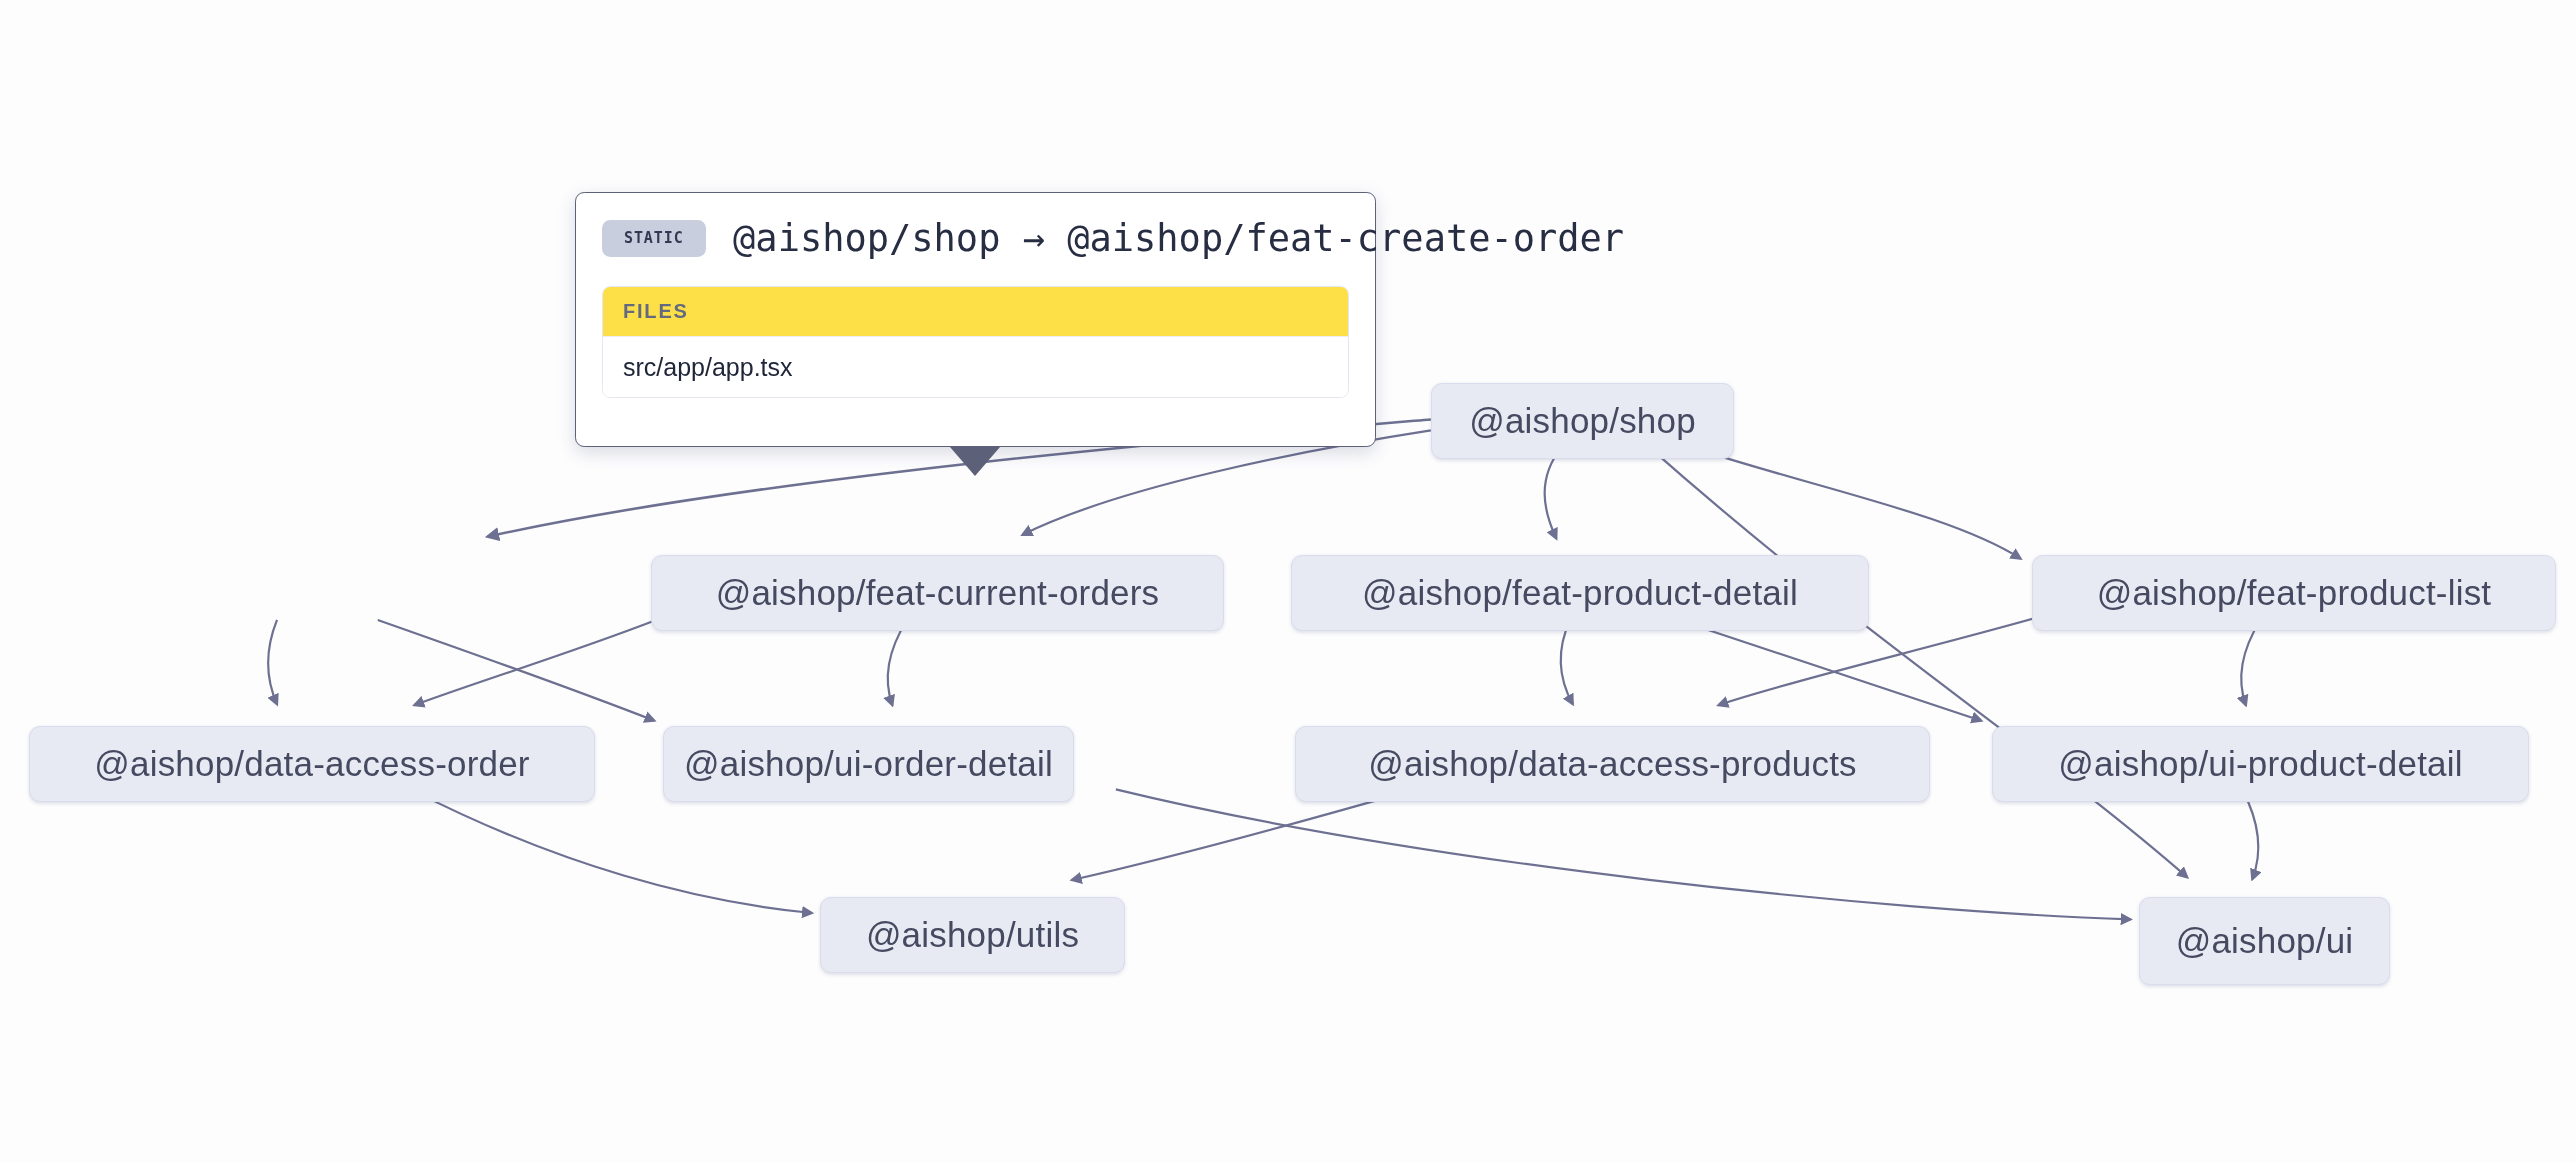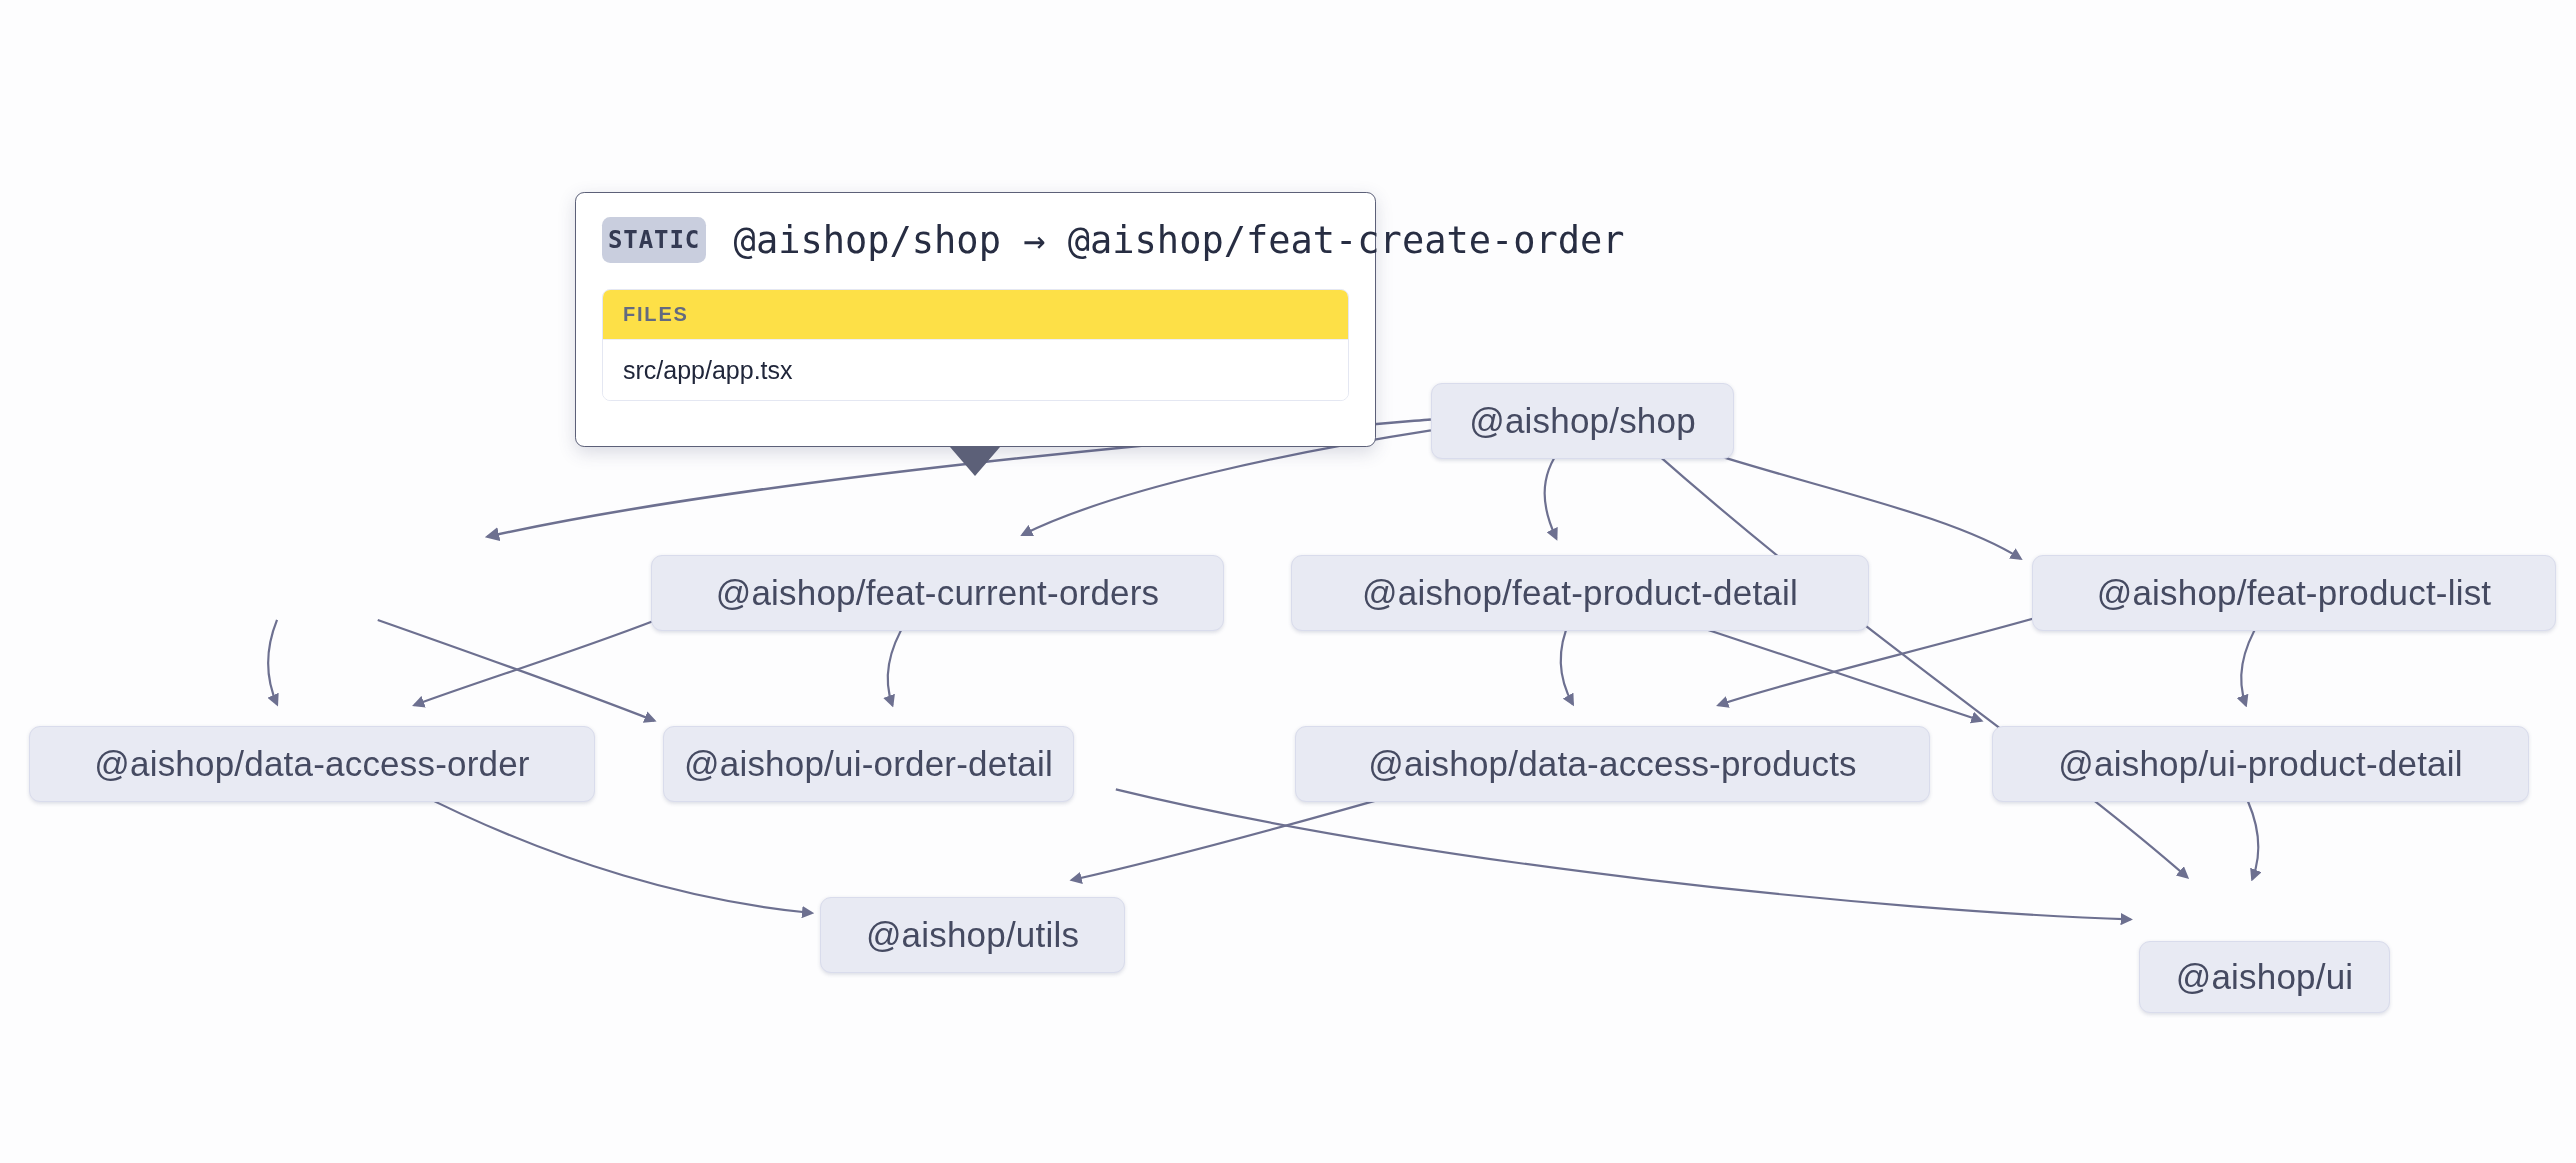--- a/index.html
+++ b/index.html
@@ -25,21 +25,21 @@
   }
   #tooltip-caret{
     position:absolute;z-index:3;width:0;height:0;
     border-left:25px solid transparent;border-right:25px solid transparent;
     border-top:29px solid #5c6078;
   }
   .tooltip-header{display:flex;align-items:center;gap:27.5px;}
   .type-badge{
     background:#c9cede;color:#333952;border-radius:8.2px;
     font-family:"DejaVu Sans Mono", monospace;font-weight:bold;
-    font-size:24px;letter-spacing:0.9px;padding:11px 6px;line-height:1;
+    font-size:15px;letter-spacing:0.9px;padding:11px 22px;line-height:1;
   }
   .edge-title{
     font-family:"DejaVu Sans Mono", monospace;
     font-size:37px;color:#272d42;white-space:nowrap;
   }
   .files-box{
     margin-top:26px;border:0.9px solid #e4e7f2;border-radius:8.2px;
     overflow:hidden;background:#ffffff;
   }
   .files-header{
@@ -81,21 +81,21 @@
 <div id="node-layer">
     <div class="graph-node" style="left: 1431px; top: 371px; width: 303px; height: 76px;">@aishop/shop</div>
     <div class="graph-node" style="left: 651px; top: 543px; width: 573px; height: 76px;">@aishop/feat-current-orders</div>
     <div class="graph-node" style="left: 1291px; top: 543px; width: 578px; height: 76px;">@aishop/feat-product-detail</div>
     <div class="graph-node" style="left: 2032px; top: 543px; width: 524px; height: 76px;">@aishop/feat-product-list</div>
     <div class="graph-node" style="left: 29px; top: 714px; width: 566px; height: 76px;">@aishop/data-access-order</div>
     <div class="graph-node" style="left: 663px; top: 714px; width: 411px; height: 76px;">@aishop/ui-order-detail</div>
     <div class="graph-node" style="left: 1295px; top: 714px; width: 635px; height: 76px;">@aishop/data-access-products</div>
     <div class="graph-node" style="left: 1992px; top: 714px; width: 537px; height: 76px;">@aishop/ui-product-detail</div>
     <div class="graph-node" style="left: 820px; top: 885px; width: 305px; height: 76px;">@aishop/utils</div>
-    <div class="graph-node" style="left: 2139px; top: 885px; width: 251px; height: 72px; margin-top: 44px;">@aishop/ui</div>
+    <div class="graph-node" style="left: 2139px; top: 885px; width: 251px; height: 88px;">@aishop/ui</div>
   </div>
 
 <div id="tooltip" style="left: 575px; top: 192px; width: 801px; height: 255px;">
   <div class="tooltip-header">
     <span class="type-badge">STATIC</span>
     <span class="edge-title">@aishop/shop → @aishop/feat-create-order</span>
   </div>
   <div class="files-box">
     <div class="files-header">FILES</div>
     <div id="file-list">

